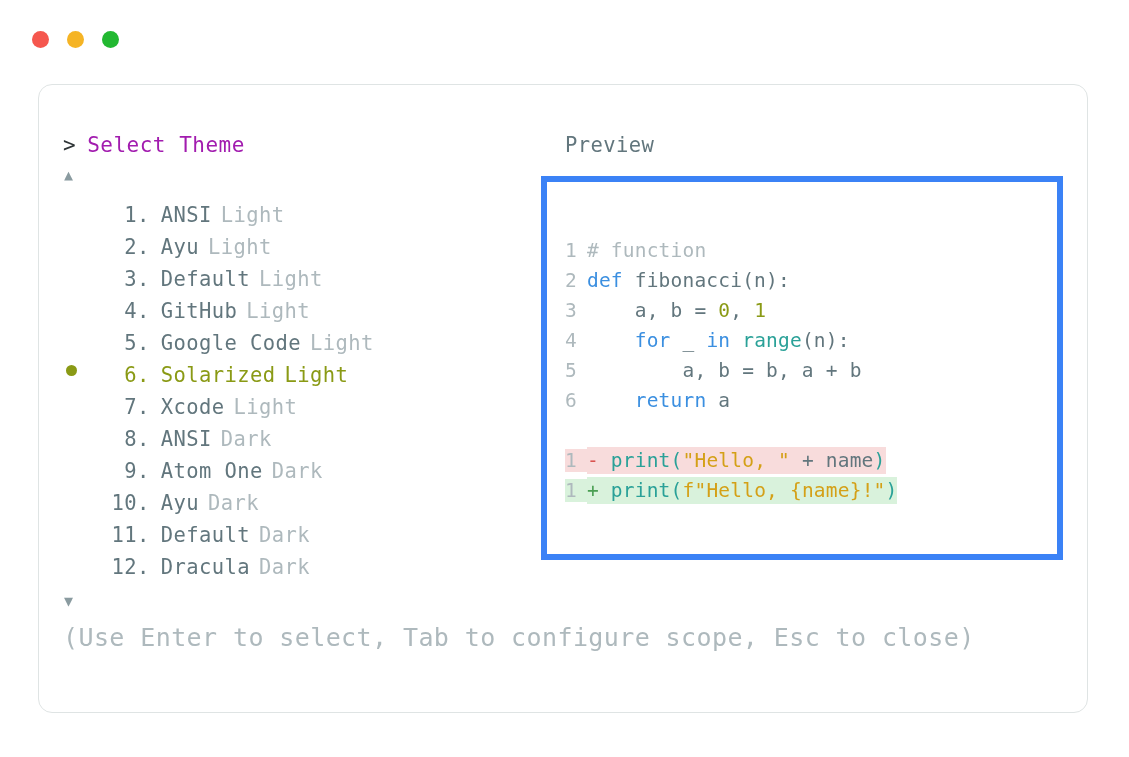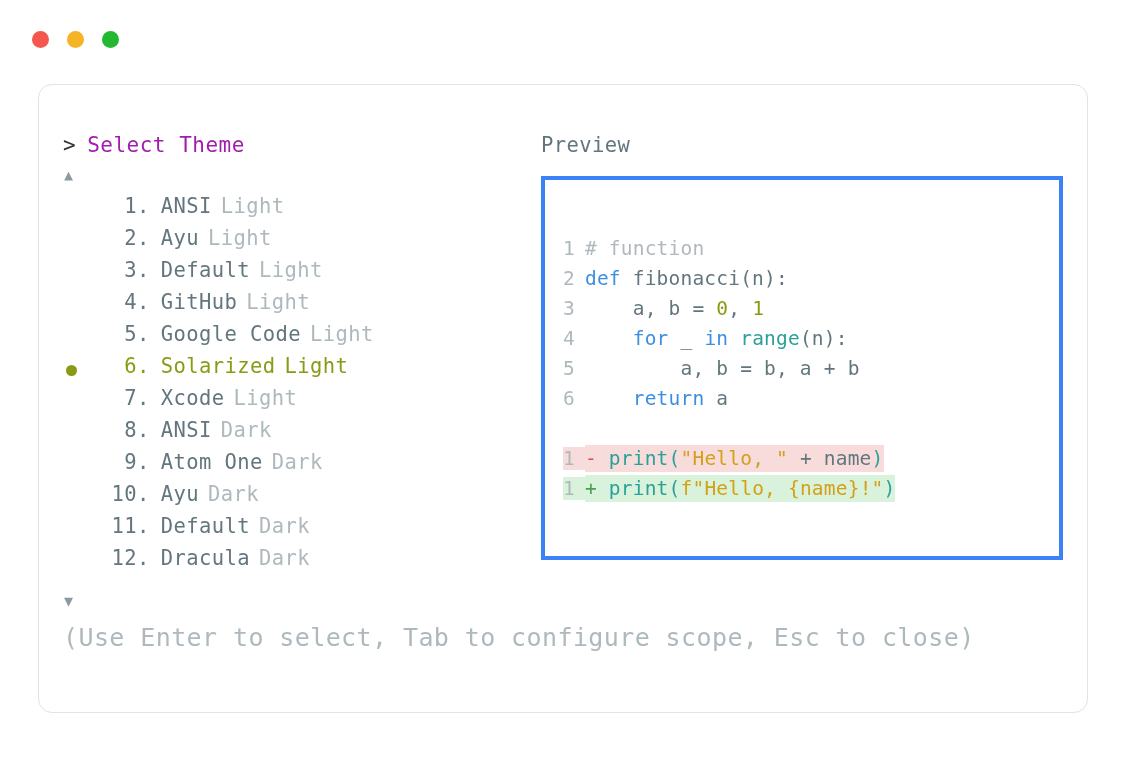--- a/index.html
+++ b/index.html
@@ -124,46 +124,48 @@
   .row-dot {
     color: #62767d;
     padding-right: 11px;
   }
   .row-name {
     color: #62767d;
   }
   .row-variant {
     color: #aeb9bd;
     padding-left: 9px;
+    margin-top: 9px;
   }
   .theme-row.selected .row-num,
   .theme-row.selected .row-dot,
   .theme-row.selected .row-name,
   .theme-row.selected .row-variant {
     color: #8a9a15;
   }
 
   
   .right-col {
     position: absolute;
     left: 502px;
     top: 48px;
     width: 525px;
   }
   .preview-label {
     font-size: 20.5px;
     color: #62767d;
     letter-spacing: 0.4px;
     margin-bottom: 19px;
+    margin-left: 24px;
   }
   .preview-box {
     box-sizing: border-box;
     width: 522px;
     height: 384px;
-    border: 4px solid #3b82f6;
+    border: 6px solid #3b82f6;
     background: #ffffff;
     padding: 54px 0 0 18px;
   }
 
   .code-line {
     font-size: 19.5px;
     line-height: 30px;
     white-space: pre;
     color: #62767d;
     letter-spacing: 0.2px;

